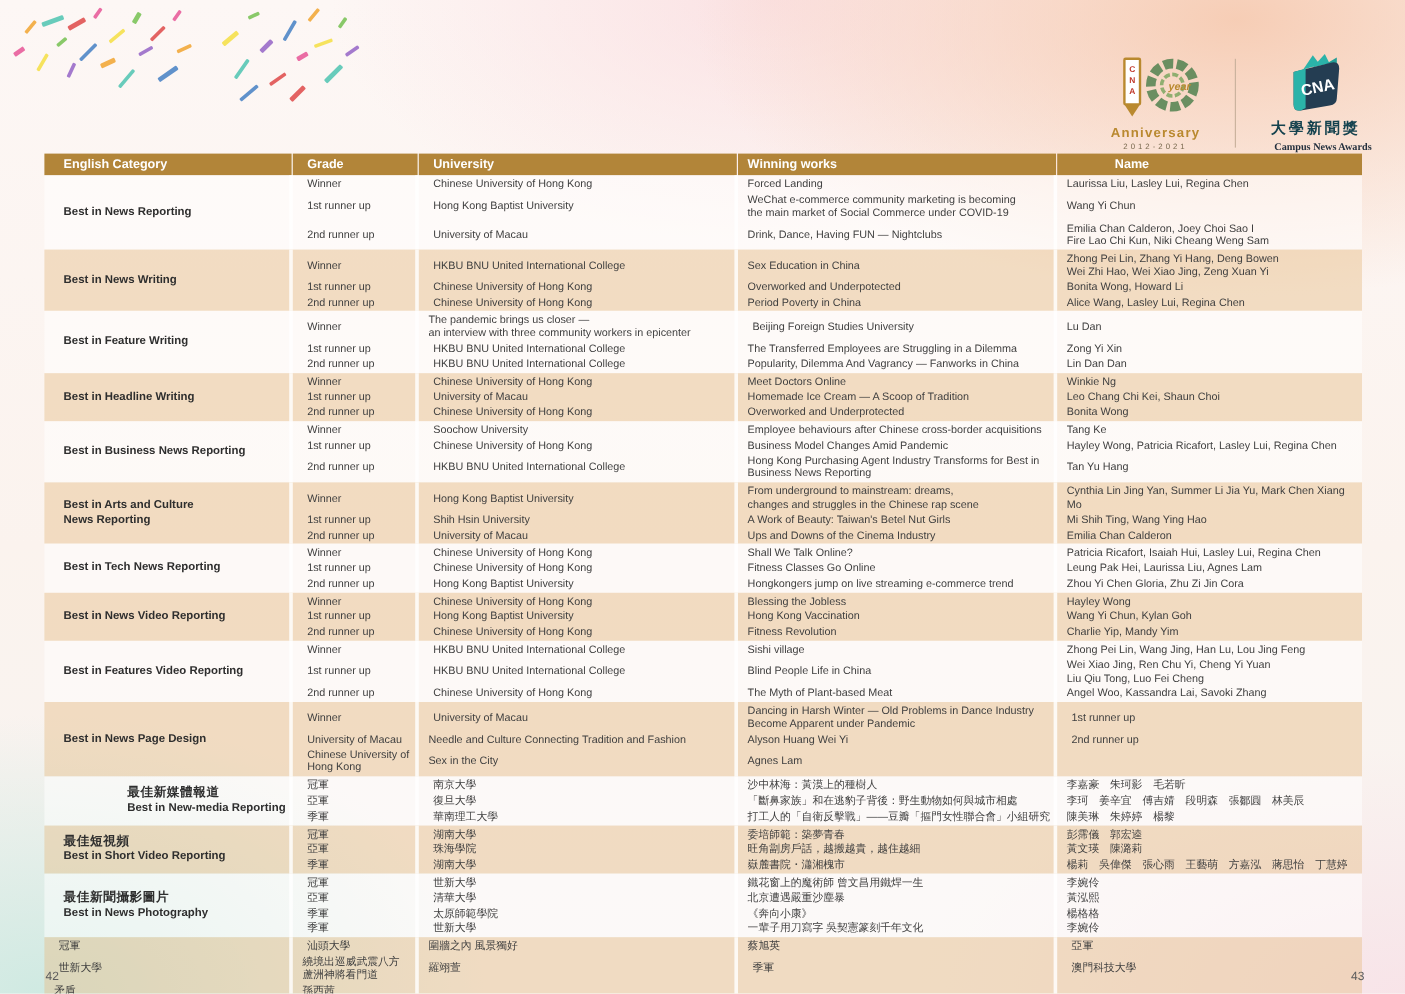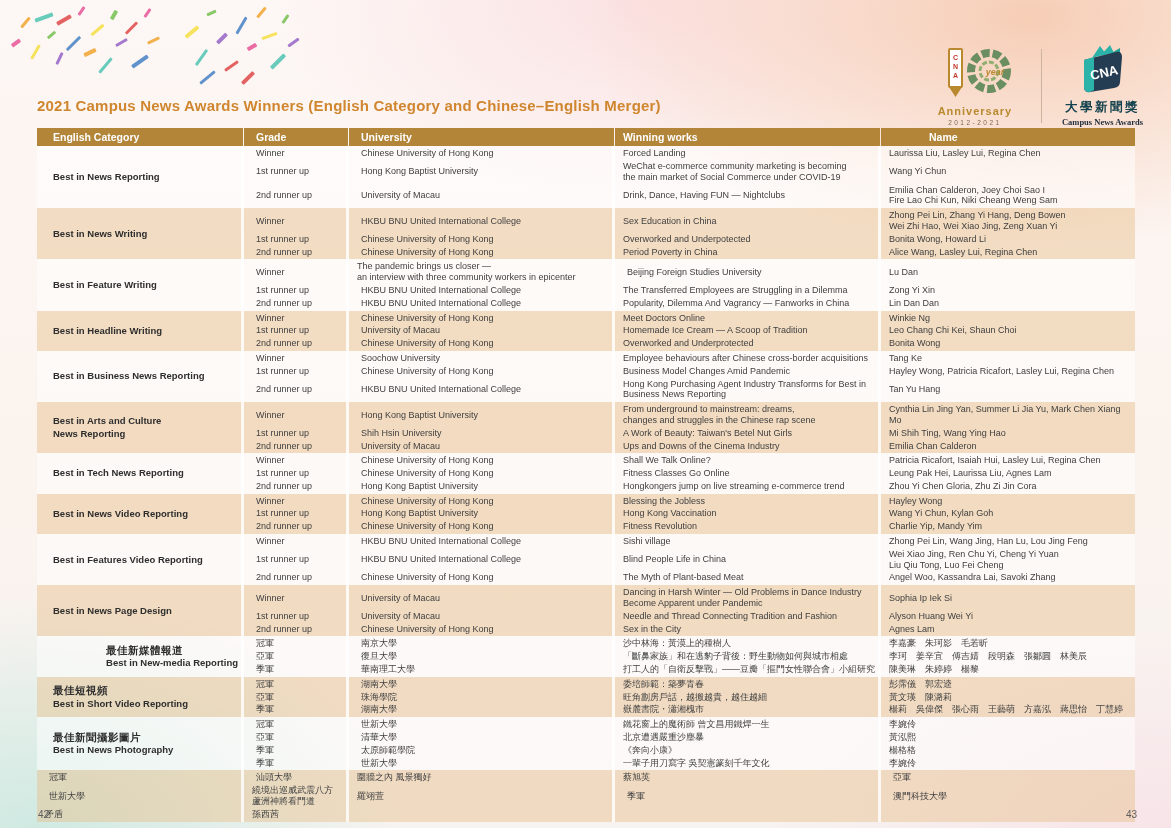--- a/index.html
+++ b/index.html
@@ -17,21 +17,21 @@
   
   .confetti-zone{position:absolute;left:0;top:0;width:320px;height:100px;pointer-events:none;}
   .cf{position:absolute;border-radius:1px;opacity:0.9;}
   
   .logos{position:absolute;top:44px;right:28px;display:flex;align-items:center;gap:20px;}
   .logo-block{display:flex;flex-direction:column;align-items:center;}
   .logo-divider{width:1px;height:74px;background:#cbb39e;}
   .ann-title{font-size:11px;font-weight:bold;color:var(--ann-gold);letter-spacing:1px;margin-top:2px;}
   .ann-years{font-size:6.5px;color:#7a6a4f;letter-spacing:2.5px;margin-top:2px;}
   .cna-zh{font-size:12.5px;font-weight:bold;color:#14424e;letter-spacing:2.5px;margin-top:3px;font-family:"Liberation Serif","DejaVu Serif",serif;}
-  .cna-en{font-size:8.5px;font-weight:bold;color:#24303e;margin-top:1px;font-family:"Liberation Serif","DejaVu Serif",serif;}
+  .cna-en{font-size:8.5px;font-weight:bold;color:#24303e;margin-top:1px;font-family:"Liberation Serif","DejaVu Serif",serif;margin-left:12px;}
   
   .title{position:absolute;left:37px;top:97px;margin:0;font-size:15px;font-weight:bold;color:var(--title-color);letter-spacing:0.2px;}
   
   .award-table{position:absolute;left:37px;top:128px;width:1098px;}
   .thead{display:grid;grid-template-columns:207px 105px 266px 266px 1fr;}
   .hcell{background:var(--gold);color:#fff;font-weight:bold;font-size:10.5px;line-height:1.35;padding:2px 4px 2px 12px;margin-right:1px;}
   .hcell.c-cat{padding-left:16px;}
   .hcell:last-child{margin-right:0;padding-left:48px;}
   .section{display:grid;grid-template-columns:207px 105px 266px 266px 1fr;position:relative;padding:1px 0;}
   .section.light{background:var(--band-light);}
@@ -113,21 +113,20 @@
         <polygon points="38,11 50,4 50,13" fill="#239e95"></polygon>
         <path d="M14 16 L46 8 Q52 7 52 13 L50 38 Q50 43 44 44 L20 48 Q14 49 14 43 Z" fill="#243d52"></path>
         <path d="M14 16 L24 13 L24 46 L20 48 Q14 49 14 43 Z" fill="#2bb3a9"></path>
         <text x="35" y="33" font-size="13" font-weight="bold" fill="#ffffff" text-anchor="middle" transform="rotate(-12 35 33)">CNA</text>
       </svg>
       <div class="cna-zh">大學新聞獎</div>
       <div class="cna-en">Campus News Awards</div>
     </div>
   </div>
 
-  <h1 class="title">2021 Campus News Awards Winners (English Category and Chinese–English Merger)</h1>
 
   <div class="award-table">
     <div class="thead">
       <div class="hcell c-cat">English Category</div>
       <div class="hcell c-grade">Grade</div>
       <div class="hcell c-univ">University</div>
       <div class="hcell c-work">Winning works</div>
       <div class="hcell c-name">Name</div>
     </div>
     <div id="sections">
@@ -313,24 +312,23 @@
         <section class="section tan">
           <div class="vline" style="left: 204px;"></div>
           <div class="vline" style="left: 309px;"></div>
           <div class="vline" style="left: 575px;"></div>
           <div class="vline" style="left: 841px;"></div>
           <div class="cell c-cat" style="grid-area: 1 / 1 / span 3;"><div><div class="cat-en">Best in News Page Design</div></div></div>
           <div class="cell c-grade">Winner</div>
           <div class="cell c-univ">University of Macau</div>
           <div class="cell c-work">Dancing in Harsh Winter — Old Problems in Dance Industry
 Become Apparent under Pandemic</div>
-          <div class="cell c-name">Sophia Ip Iek Si</div>
           <div class="cell c-grade">1st runner up</div>
           <div class="cell c-univ">University of Macau</div>
-          <div class="cell c-work">Needle and Thread Connecting Tradition and Fashion</div>
+          <div class="cell c-work">Needle and Culture Connecting Tradition and Fashion</div>
           <div class="cell c-name">Alyson Huang Wei Yi</div>
           <div class="cell c-grade">2nd runner up</div>
           <div class="cell c-univ">Chinese University of Hong Kong</div>
           <div class="cell c-work">Sex in the City</div>
           <div class="cell c-name">Agnes Lam</div>
         </section>
         <section class="section light">
           <div class="vline" style="left: 204px;"></div>
           <div class="vline" style="left: 309px;"></div>
           <div class="vline" style="left: 575px;"></div>

